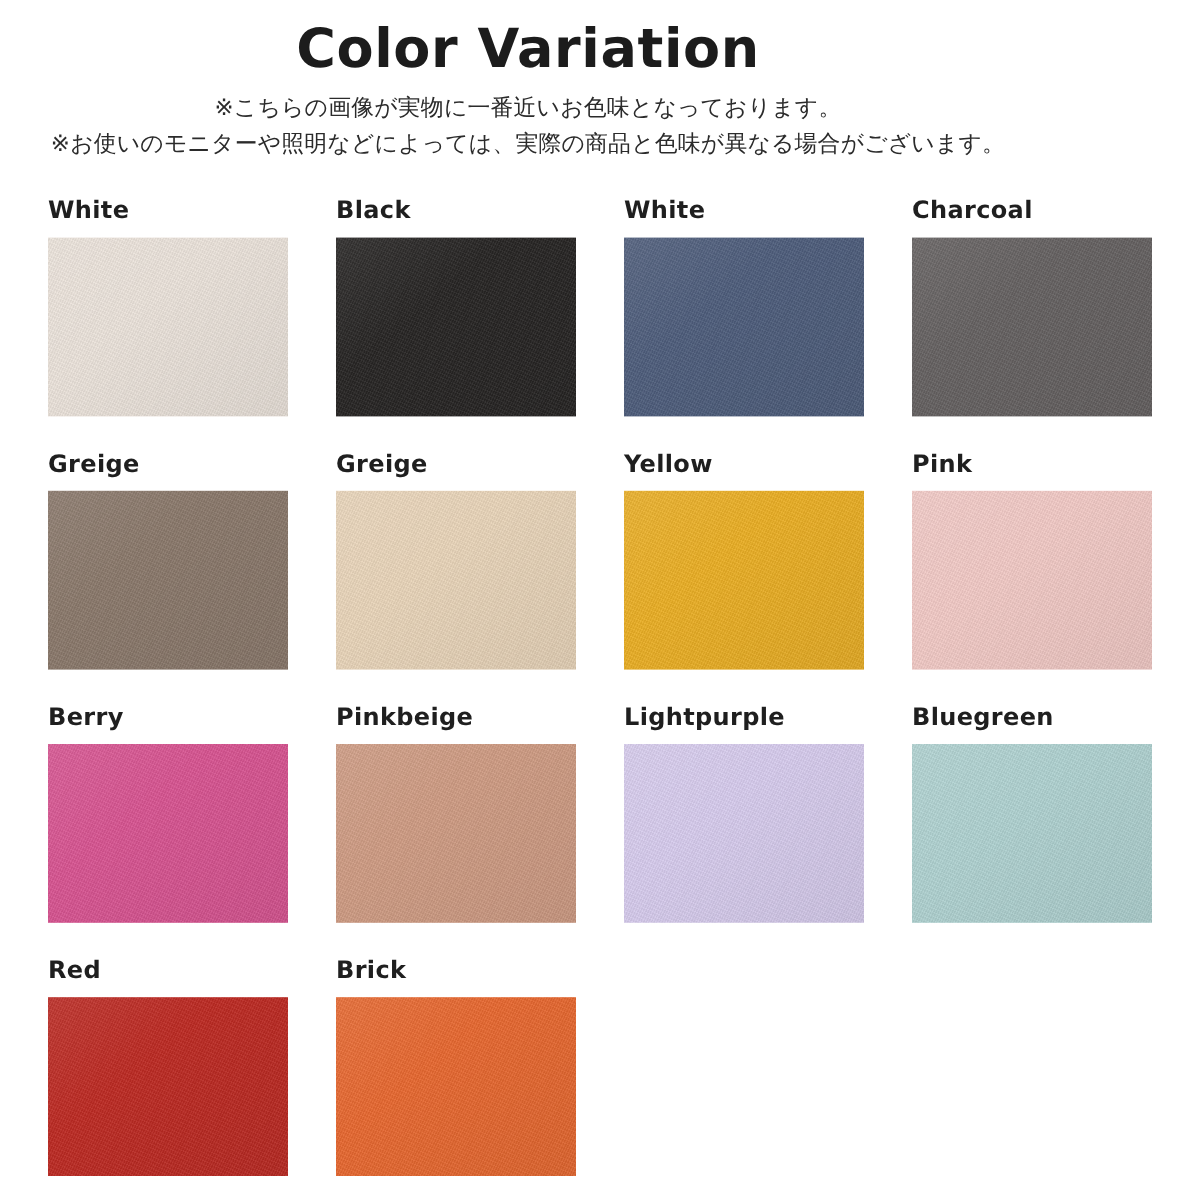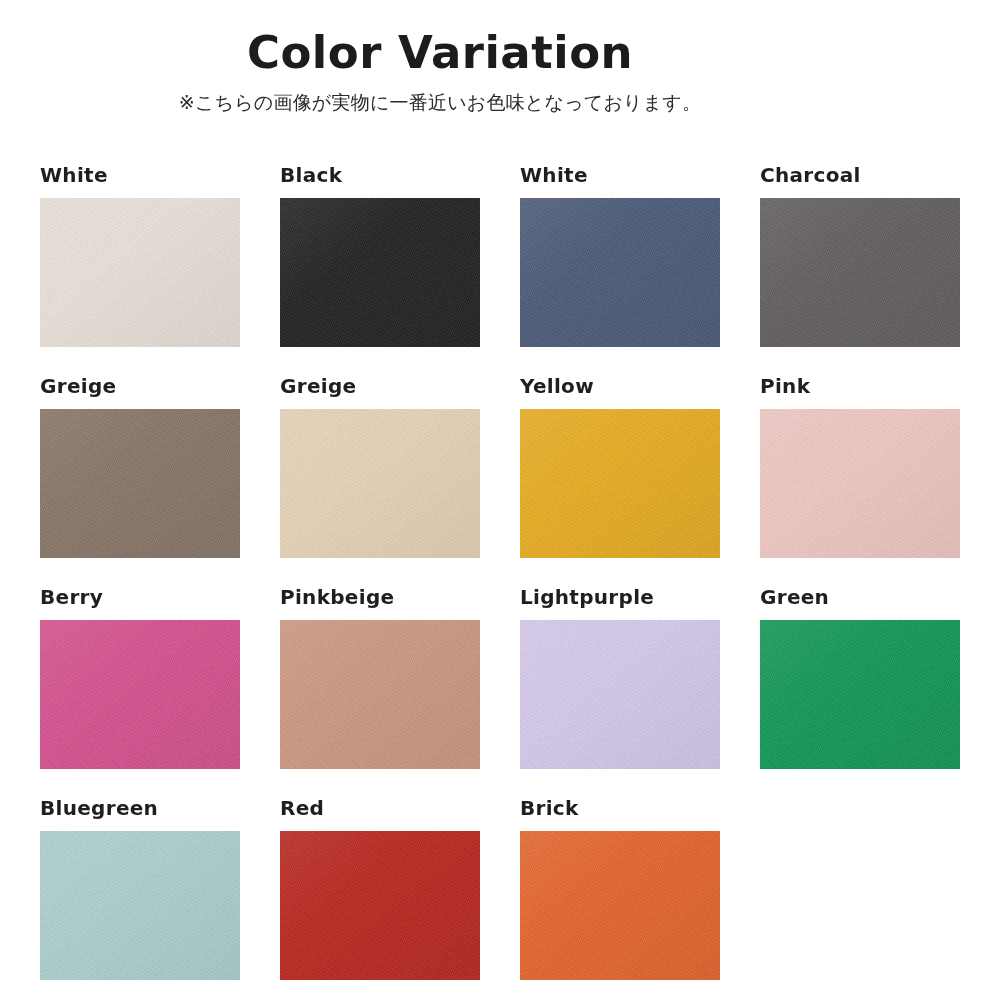--- a/index.html
+++ b/index.html
@@ -17,21 +17,21 @@
   .page {
     position: relative;
     width: 1000px;
     height: 1000px;
     box-sizing: border-box;
   }
 
   
   .header {
     width: 880px;
-    padding-top: 28px;
+    padding-top: 16px;
     text-align: center;
   }
 
   .main-title {
     font-family: "DejaVu Sans", "Liberation Sans", sans-serif;
     font-size: 45px;
     font-weight: 700;
     letter-spacing: 0.5px;
     color: #1c1c1c;
     line-height: 1.12;
@@ -120,20 +120,21 @@
   }
 </style>
 </head>
 <body>
 
 <div class="page">
 
   <div class="header">
     <h1 class="main-title">Color Variation</h1>
     <div class="note-line">※こちらの画像が実物に一番近いお色味となっております。</div>
+    <div class="note-line">※お使いのモニターや照明などによっては、実際の商品と色味が異なる場合がございます。</div>
   </div>
 
   <div class="grid">
 
     <div class="swatch-cell">
       <div class="swatch-label">White</div>
       <div class="swatch-chip" style="background-color: rgb(234, 226, 218);"></div>
     </div>
 
     <div class="swatch-cell">
@@ -179,24 +180,20 @@
     <div class="swatch-cell">
       <div class="swatch-label">Pinkbeige</div>
       <div class="swatch-chip" style="background-color: rgb(206, 155, 131);"></div>
     </div>
 
     <div class="swatch-cell">
       <div class="swatch-label">Lightpurple</div>
       <div class="swatch-chip" style="background-color: rgb(214, 203, 236);"></div>
     </div>
 
-    <div class="swatch-cell">
-      <div class="swatch-label">Green</div>
-      <div class="swatch-chip" style="background-color: rgb(22, 154, 88);"></div>
-    </div>
 
     <div class="swatch-cell">
       <div class="swatch-label">Bluegreen</div>
       <div class="swatch-chip" style="background-color: rgb(175, 209, 208);"></div>
     </div>
 
 
     <div class="swatch-cell">
       <div class="swatch-label">Red</div>
       <div class="swatch-chip" style="background-color: rgb(188, 42, 35);"></div>

